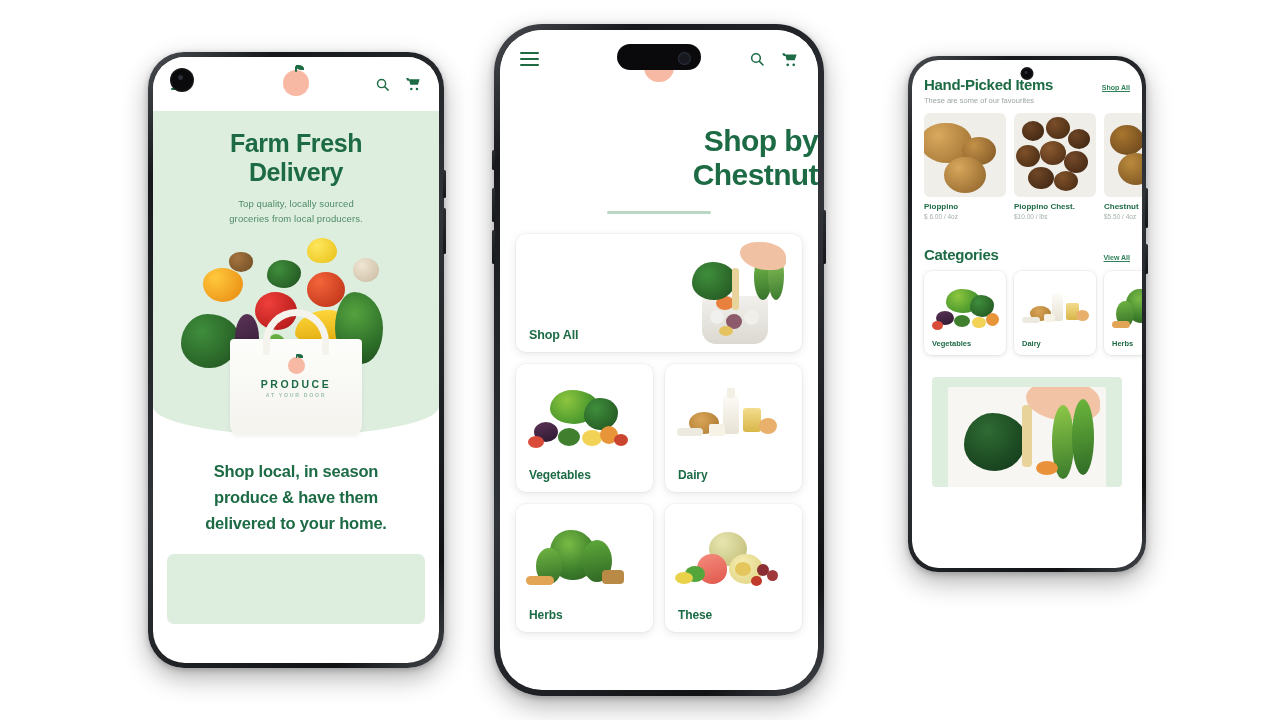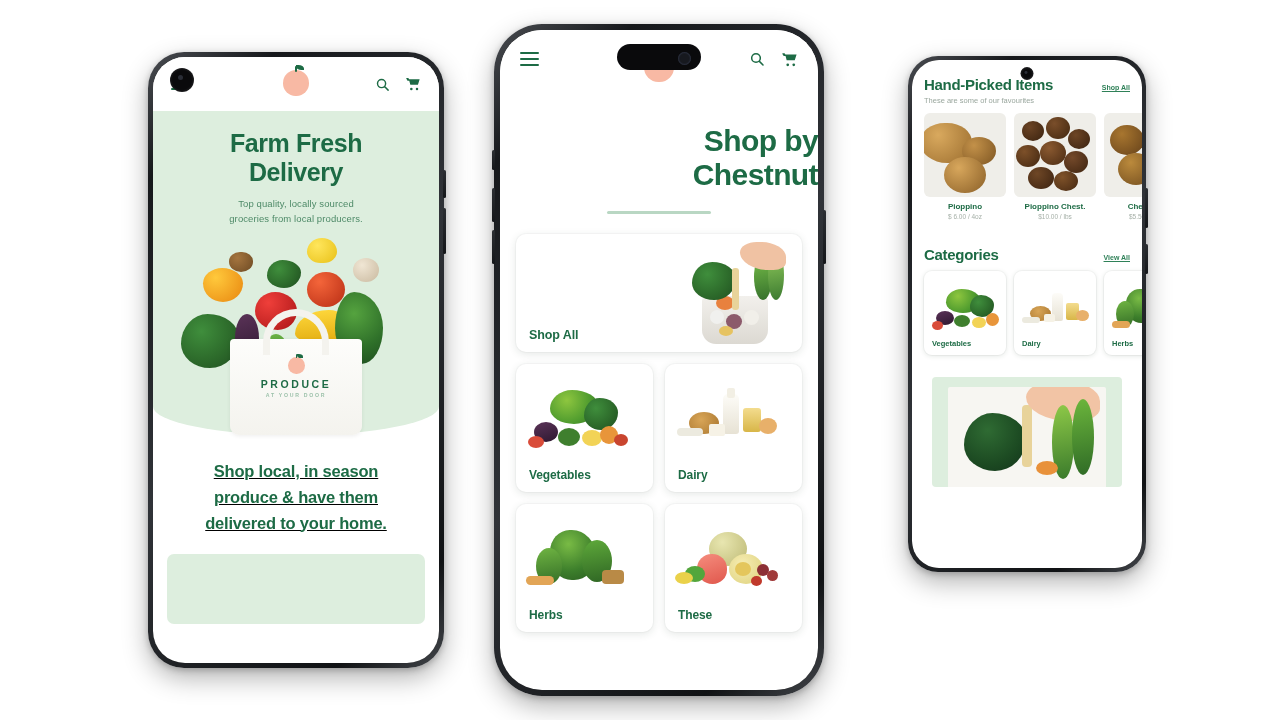--- a/index.html
+++ b/index.html
@@ -148,21 +148,21 @@
   }
   .tote-logo .peach { margin: 0 auto 4px; }
   .tote-logo .lw {
     color: #1d6b45; font-size: 10.5px; font-weight: 700;
     letter-spacing: 2.6px;
   }
   .tote-logo .ls {
     color: #9dc2ab; font-size: 5.2px; font-weight: 700;
     letter-spacing: 1.7px; margin-top: 2px;
   }
-  .cta-block { padding: 24px 22px 0; text-align: center; text-decoration: underline; }
+  .cta-block { padding: 24px 22px 0; text-align: center; }
   .cta-block h2 {
     color: #1d6b45;
     font-size: 16.5px; line-height: 1.55; font-weight: 700;
     letter-spacing: -.2px;
   }
   .green-panel {
     margin: 18px 14px 0;
     height: 70px;
     background: #ddeede;
     border-radius: 7px;
@@ -205,21 +205,21 @@
   .sec-head h3 {
     color: #1d6b45; font-size: 15px; font-weight: 700; letter-spacing: -.3px;
   }
   .sec-link {
     color: #2f8158; font-size: 7px; font-weight: 700;
     text-decoration: underline; cursor: pointer;
     white-space: nowrap;
   }
   .sec-sub { color: #9aa79e; font-size: 7.5px; margin-top: 3px; }
   .prod-row { display: flex; gap: 8px; margin-top: 8px; }
-  .prod { width: 82px; flex: 0 0 82px; text-align: center; }
+  .prod { width: 82px; flex: 0 0 82px; }
   .prod-img {
     width: 82px; height: 84px; border-radius: 6px; overflow: hidden;
     position: relative; background: #efeee9;
   }
   .prod-name {
     color: #1d6b45; font-size: 8px; font-weight: 700; margin-top: 5px;
     white-space: nowrap; overflow: hidden;
   }
   .prod-price { color: #a6b0a8; font-size: 6.5px; margin-top: 2px; white-space: nowrap; }
   .p3-cats { display: flex; gap: 8px; margin-top: 8px; }

